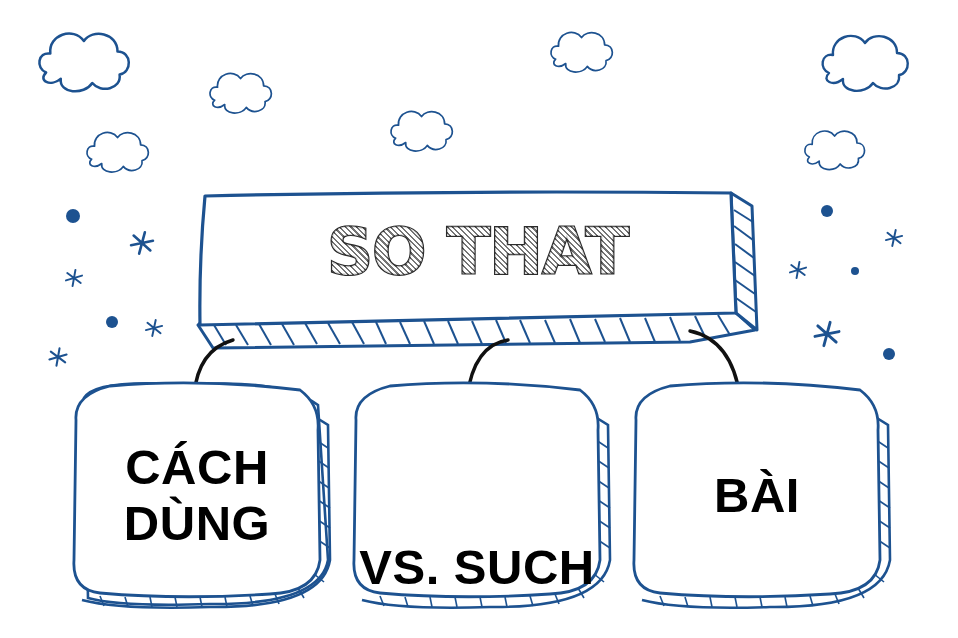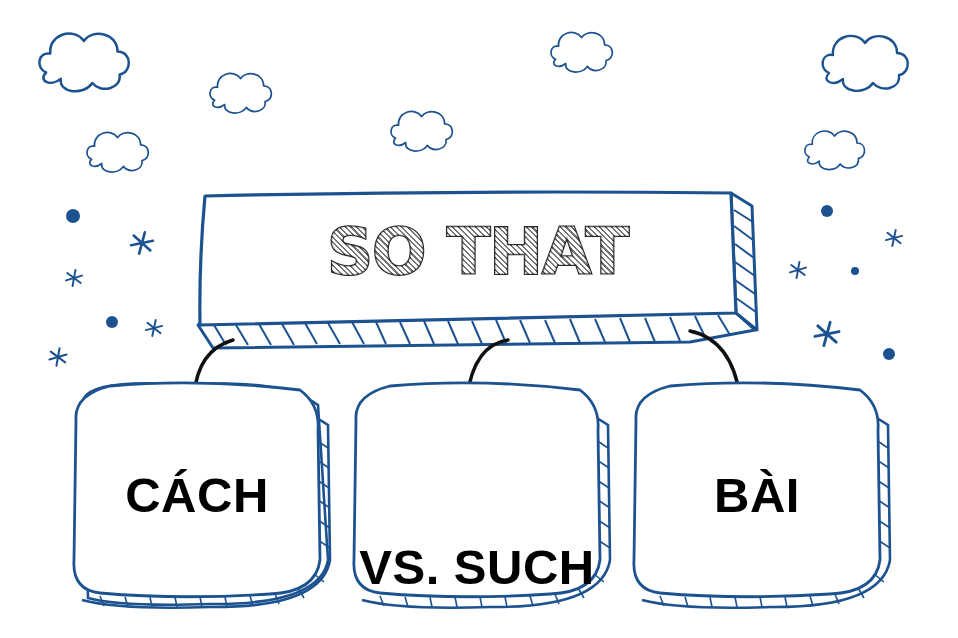--- a/index.html
+++ b/index.html
@@ -222,20 +222,21 @@
     </g>
   </svg>
 
   
   <div class="title-text">SO THAT</div>
   <div class="title-hatch">SO THAT</div>
 
   
   <div class="card-label" style="left:74px; top:395px; width:246px; height:200px;">
     <span>CÁCH</span>
+    <span>DÙNG</span>
   </div>
   <div class="card-label" style="left:354px; top:395px; width:246px; height:200px;justify-content:flex-end;">
     <span>VS. SUCH</span>
   </div>
   <div class="card-label" style="left:634px; top:395px; width:246px; height:200px;justify-content:center;">
     <span>BÀI</span>
   </div>
 </div>
 
 </body></html>

